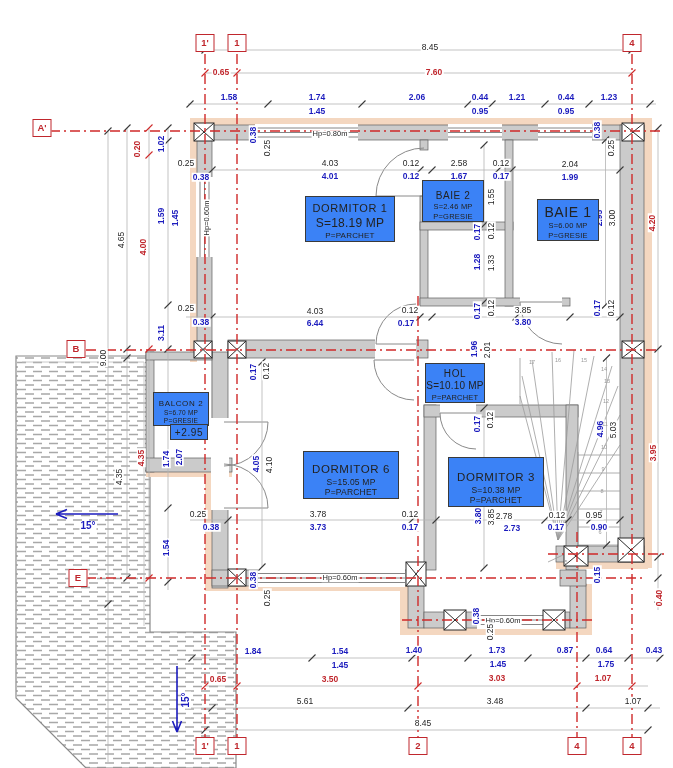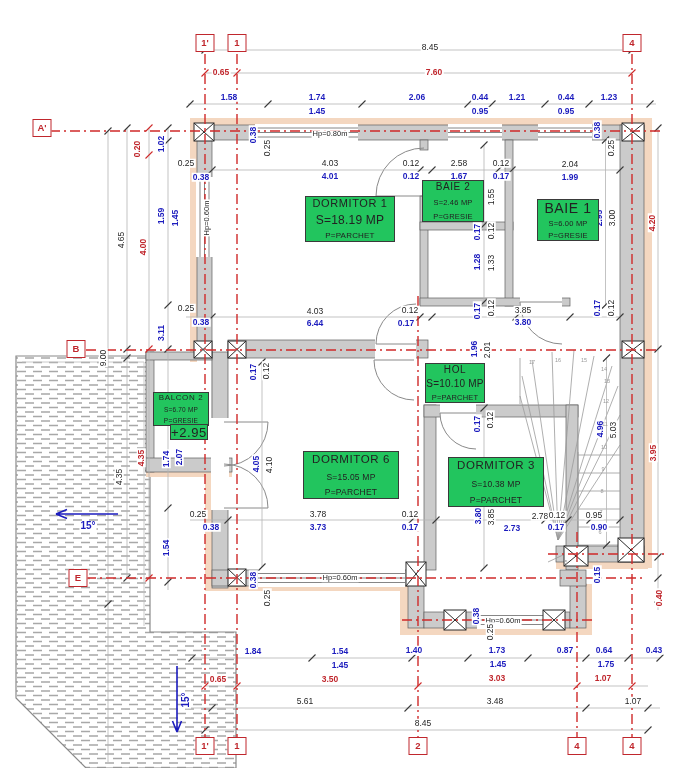--- a/index.html
+++ b/index.html
@@ -9,22 +9,22 @@
   .dim{position:absolute;font-size:8.5px;line-height:1;white-space:nowrap;background:#fff;
        padding:0 1px;transform:translate(-50%,-50%);z-index:4;}
   .dim.rot{transform:translate(-50%,-50%) rotate(-90deg);}
   .dim.k{color:#1f1f1f;}
   .dim.r{color:#c0272d;font-weight:700;}
   .dim.b{color:#1c1cbe;font-weight:700;}
   .dim.g{color:#9a9a9a;font-size:5.5px;background:transparent;font-weight:400;padding:0;}
   .bubble{position:absolute;width:17px;height:16px;background:#fff;border:1.5px solid #c0272d;
           color:#c0272d;font-size:9.5px;font-weight:700;display:flex;align-items:center;
           justify-content:center;transform:translate(-50%,-50%);z-index:6;line-height:1;}
-  .room-box{position:absolute;background:#22c55e;border:1.2px solid #3a3a3a;display:flex;
-            flex-direction:column;align-items:center;justify-content:space-between;z-index:5;
+  .room-box{position:absolute;background:#3b82f6;border:1.2px solid #3a3a3a;display:flex;
+            flex-direction:column;align-items:center;justify-content:flex-end;z-index:5;
             line-height:1.25;text-align:center;color:#222;}
   .room-name{letter-spacing:.6px;}
   .room-sub{letter-spacing:.2px;}
 </style>
 </head>
 <body>
 
 <div id="plan">
 <svg width="673" height="768" viewBox="0 0 673 768">
   <defs>
@@ -292,21 +292,21 @@
     <span class="dim b rot" style="left: 253px; top: 372px;">0.17</span>
     <span class="dim k rot" style="left: 266px; top: 371px;">0.12</span>
     <span class="dim b rot" style="left: 474px; top: 349px;">1.96</span>
     <span class="dim k rot" style="left: 487px; top: 350px;">2.01</span>
     <span class="dim b rot" style="left: 477px; top: 424px;">0.17</span>
     <span class="dim k rot" style="left: 490px; top: 420px;">0.12</span>
     <span class="dim b rot" style="left: 600px; top: 429px;">4.96</span>
     <span class="dim k rot" style="left: 613px; top: 430px;">5.03</span>
     <span class="dim b rot" style="left: 478px; top: 516px;">3.80</span>
     <span class="dim k rot" style="left: 491px; top: 517px;">3.85</span>
-    <span class="dim k" style="left: 540px; top: 516px;">2.78</span>
+    <span class="dim k" style="left: 504px; top: 516px;">2.78</span>
     <span class="dim b" style="left: 512px; top: 528px;">2.73</span>
     <span class="dim k" style="left: 557px; top: 515px;">0.12</span>
     <span class="dim b" style="left: 556px; top: 527px;">0.17</span>
     <span class="dim k" style="left: 594px; top: 515px;">0.95</span>
     <span class="dim b" style="left: 599px; top: 527px;">0.90</span>
     <span class="dim b rot" style="left: 256px; top: 464px;">4.05</span>
     <span class="dim k rot" style="left: 269px; top: 465px;">4.10</span>
     <span class="dim k" style="left: 198px; top: 514px;">0.25</span>
     <span class="dim b" style="left: 211px; top: 527px;">0.38</span>
     <span class="dim k" style="left: 318px; top: 514px;">3.78</span>
@@ -392,15 +392,15 @@
       <span class="room-name" style="font-size: 11.5px;">DORMITOR 3</span>
       <span class="room-sub" style="font-size: 8.5px;">S=10.38 MP</span>
       <span class="room-sub" style="font-size: 8.5px;">P=PARCHET</span>
     </div>
     <div class="room-box" style="left: 153px; top: 392px; width: 54px; height: 32px;">
       <span class="room-name" style="font-size: 8px;">BALCON 2</span>
       <span class="room-sub" style="font-size: 6.5px;">S=6.70 MP</span>
       <span class="room-sub" style="font-size: 6.5px;">P=GRESIE</span>
     </div>
     <div class="room-box" style="left: 170px; top: 424px; width: 36px; height: 14px;">
-      <span class="room-name" style="font-size: 13px;">+2.95</span>
+      <span class="room-name" style="font-size: 10px;">+2.95</span>
     </div>
   </div>
 
 </body></html>

